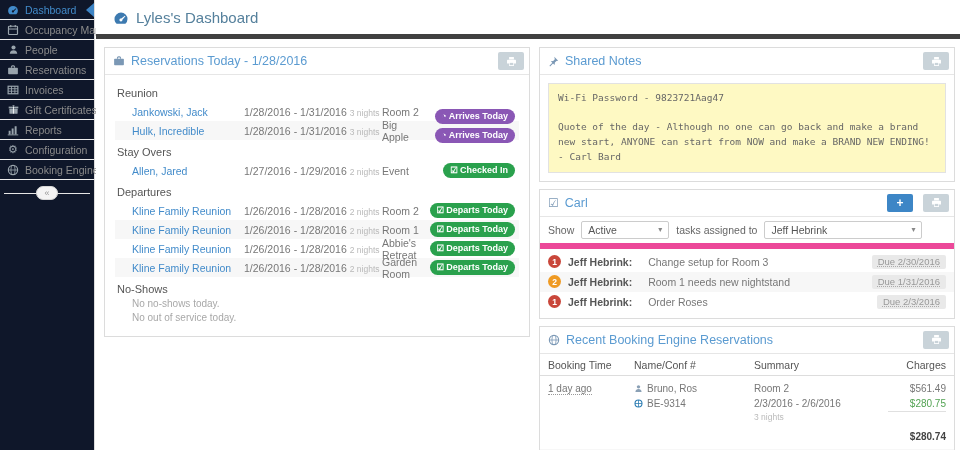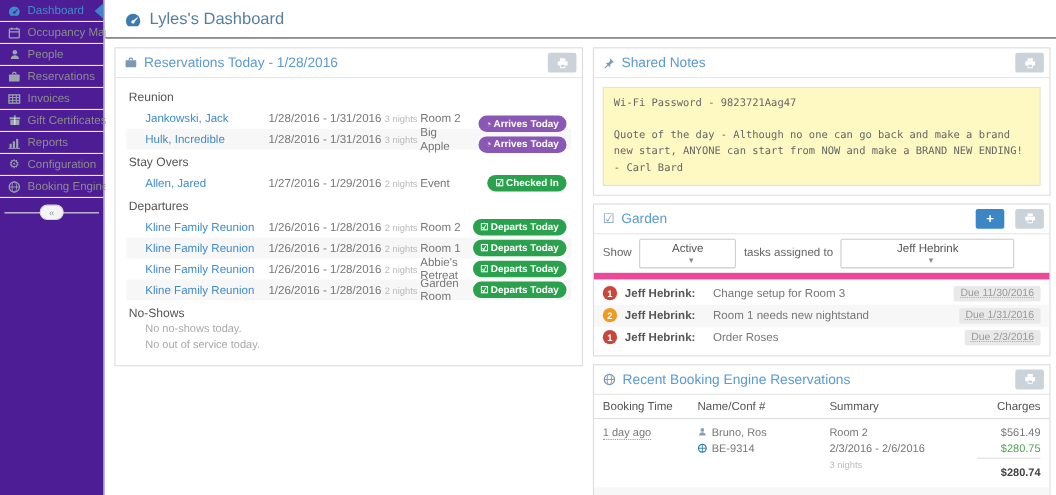--- a/index.html
+++ b/index.html
@@ -1,42 +1,42 @@
 <!DOCTYPE html>
 <html><head>
 <meta charset="utf-8">
 <style>
   * { box-sizing: border-box; margin: 0; padding: 0; }
   html,body { width:960px; height:450px; overflow:hidden; background:#fff;
     font-family:"Liberation Sans", sans-serif; color:#666; }
 
   
   .sidebar { position:absolute; left:0; top:0; bottom:0; width:95px;
-    border-right:1px solid #ddd; background:#4c1d95; }
+    border-right:1px solid #ddd; background:#0f172a; }
   .side-item { position:relative; display:flex; align-items:center; gap:6px;
     height:20px; padding:0 7px; font-size:10.5px; color:#8b8b8b;
     border-bottom:1px solid #ededed; cursor:pointer; white-space:nowrap; }
   .side-item .si { width:12px; height:12px; flex:0 0 12px; color:#9aa5ad;
     display:flex; align-items:center; justify-content:center; font-size:11px; }
   .side-item.active { color:#428bca; }
   .side-item.active .si { color:#428bca; }
   .active-marker { position:absolute; right:0; top:3px; width:0; height:0;
     border-top:7px solid transparent; border-bottom:7px solid transparent;
     border-right:8px solid #3d85c6; }
   .collapse-wrap { position:relative; height:20px; margin-top:4px; }
   .collapse-wrap:before { content:""; position:absolute; left:4px; right:4px; top:9px;
     border-top:1px solid #e5e5e5; }
   .collapse-btn { position:absolute; left:50%; top:2px; transform:translateX(-50%);
     width:22px; height:14px; line-height:12px; text-align:center; font-size:9px;
     color:#999; background:#f4f4f4; border:1px solid #d7d7d7; border-radius:8px; cursor:pointer; }
 
   
   .main { position:absolute; left:96px; top:0; right:0; bottom:0; background:#fff; }
   .page-header { display:flex; align-items:center; gap:7px; padding:9px 0 8px 17px;
-    border-bottom:1px solid #404040; }
+    border-bottom:5px solid #404040; }
   .page-title { font-size:15px; color:#55809c; }
   .page-header .hi { color:#3d7ab0; display:flex; }
 
   .cols { display:flex; gap:9px; padding:8px 5px 0 8px; }
   .col-left { width:426px; flex:0 0 426px; }
   .col-right { flex:1; display:flex; flex-direction:column; gap:7px; }
 
   .panel { border:1px solid #dcdcdc; background:#fff; }
   .panel-hd { display:flex; align-items:center; gap:6px; padding:4px 5px 4px 8px;
     border-bottom:1px solid #e6e6e6; min-height:24px; }
@@ -69,21 +69,21 @@
   .notes-body { padding:8px; }
   .notes-pre { background:#fef9c3; border:1px solid #e2e2e2; padding:7px 9px;
     font-family:"DejaVu Sans Mono", monospace; font-size:9.5px; color:#666;
     white-space:pre-wrap; line-height:1.55; }
 
   
   .task-filter { display:flex; align-items:center; gap:7px; padding:4px 8px;
     border-bottom:6px solid #ec4899; font-size:10.5px; color:#666; }
   .select { display:flex; align-items:center; justify-content:space-between;
     border:1px solid #ccc; border-radius:2px; background:#fff; padding:2px 6px;
-    font-size:10.5px; color:#555; cursor:pointer;flex-direction:column; }
+    font-size:10.5px; color:#555; cursor:pointer; }
   .select .caret { font-size:8px; color:#888; margin-left:6px; }
   .sel-show { width:88px; }
   .sel-assignee { width:158px; }
   .task-list { padding:3px 0 6px; }
   .task-row { display:flex; align-items:center; padding:3px 8px; font-size:10.5px; }
   .task-list .task-row:nth-child(even) { background:#f7f7f7; }
   .pri { width:13px; height:13px; border-radius:50%; color:#fff; font-size:8.5px;
     font-weight:bold; display:flex; align-items:center; justify-content:center;
     margin-right:7px; flex:0 0 13px; }
   .pri-red { background:#c9463a; }
@@ -103,21 +103,21 @@
   .bc-name { width:120px; flex:0 0 120px; }
   .bc-sum { flex:1; }
   .bc-charge { width:78px; flex:0 0 78px; text-align:right; }
   .dotted { border-bottom:1px dotted #999; cursor:default; }
   .cell-ic { display:inline-flex; width:10px; color:#8aa0b5; margin-right:3px;
     vertical-align:-1px; }
   .cell-ic.globe { color:#2d7db3; }
   .b-nights { font-size:8.5px; color:#bbb; }
   .amt-paid { color:#53a353; }
   .amt-total { font-weight:bold; color:#444; border-top:1px solid #e0e0e0;
-    display:inline-block; padding-top:6px; min-width:58px; }
+    display:inline-block; padding-top:17px; min-width:58px; }
   svg { display:block; }
 </style>
 </head>
 <body>
 
 <div class="sidebar">
   <div class="side-item active">
     <span class="si">
       <svg width="12" height="12" viewBox="0 0 16 16" fill="currentColor">
           <path d="M8 2.5A6.5 6.5 0 0 0 1.5 9c0 1.9.8 3.6 2.1 4.8h8.8A6.48 6.48 0 0 0 14.5 9 6.5 6.5 0 0 0 8 2.5zm4.4 3.7L9.4 9.7a1.5 1.5 0 1 1-1.1-1.2l3.6-2.8.5.5z"></path>
@@ -328,21 +328,21 @@
         <div class="notes-body">
           <div class="notes-pre">Wi-Fi Password - 9823721Aag47
 
 Quote of the day - Although no one can go back and make a brand new start, ANYONE can start from NOW and make a BRAND NEW ENDING! - Carl Bard</div>
         </div>
       </div>
 
       <div class="panel">
         <div class="panel-hd">
           <span class="pi">☑</span>
-          <span class="panel-title">Garden</span>
+          <span class="panel-title">Carl</span>
           <span class="hd-btn btn-add">+</span>
           <span class="hd-btn btn-print">
             <svg width="11" height="11" viewBox="0 0 16 16" fill="#fff">
                 <path d="M4.5 1.5h7V5h-7z"></path>
                 <path d="M2.5 5.5h11c.6 0 1 .4 1 1V11h-3v3.5h-7V11h-3V6.5c0-.6.4-1 1-1z"></path>
                 <rect x="5.5" y="10" width="5" height="3.3" fill="#c9d3d9"></rect>
               </svg>
           </span>
         </div>
         <div class="task-filter">
@@ -355,21 +355,21 @@
           <span class="select sel-assignee">
               <span>Jeff Hebrink</span>
               <span class="caret">▾</span>
             </span>
         </div>
         <div class="task-list">
           <div class="task-row">
             <span class="pri pri-red">1</span>
             <span class="task-assignee">Jeff Hebrink:</span>
             <span class="task-text">Change setup for Room 3</span>
-            <span class="due-badge">Due 11/30/2016</span>
+            <span class="due-badge">Due 2/30/2016</span>
           </div>
           <div class="task-row">
             <span class="pri pri-orange">2</span>
             <span class="task-assignee">Jeff Hebrink:</span>
             <span class="task-text">Room 1 needs new nightstand</span>
             <span class="due-badge">Due 1/31/2016</span>
           </div>
           <div class="task-row">
             <span class="pri pri-red">1</span>
             <span class="task-assignee">Jeff Hebrink:</span>

